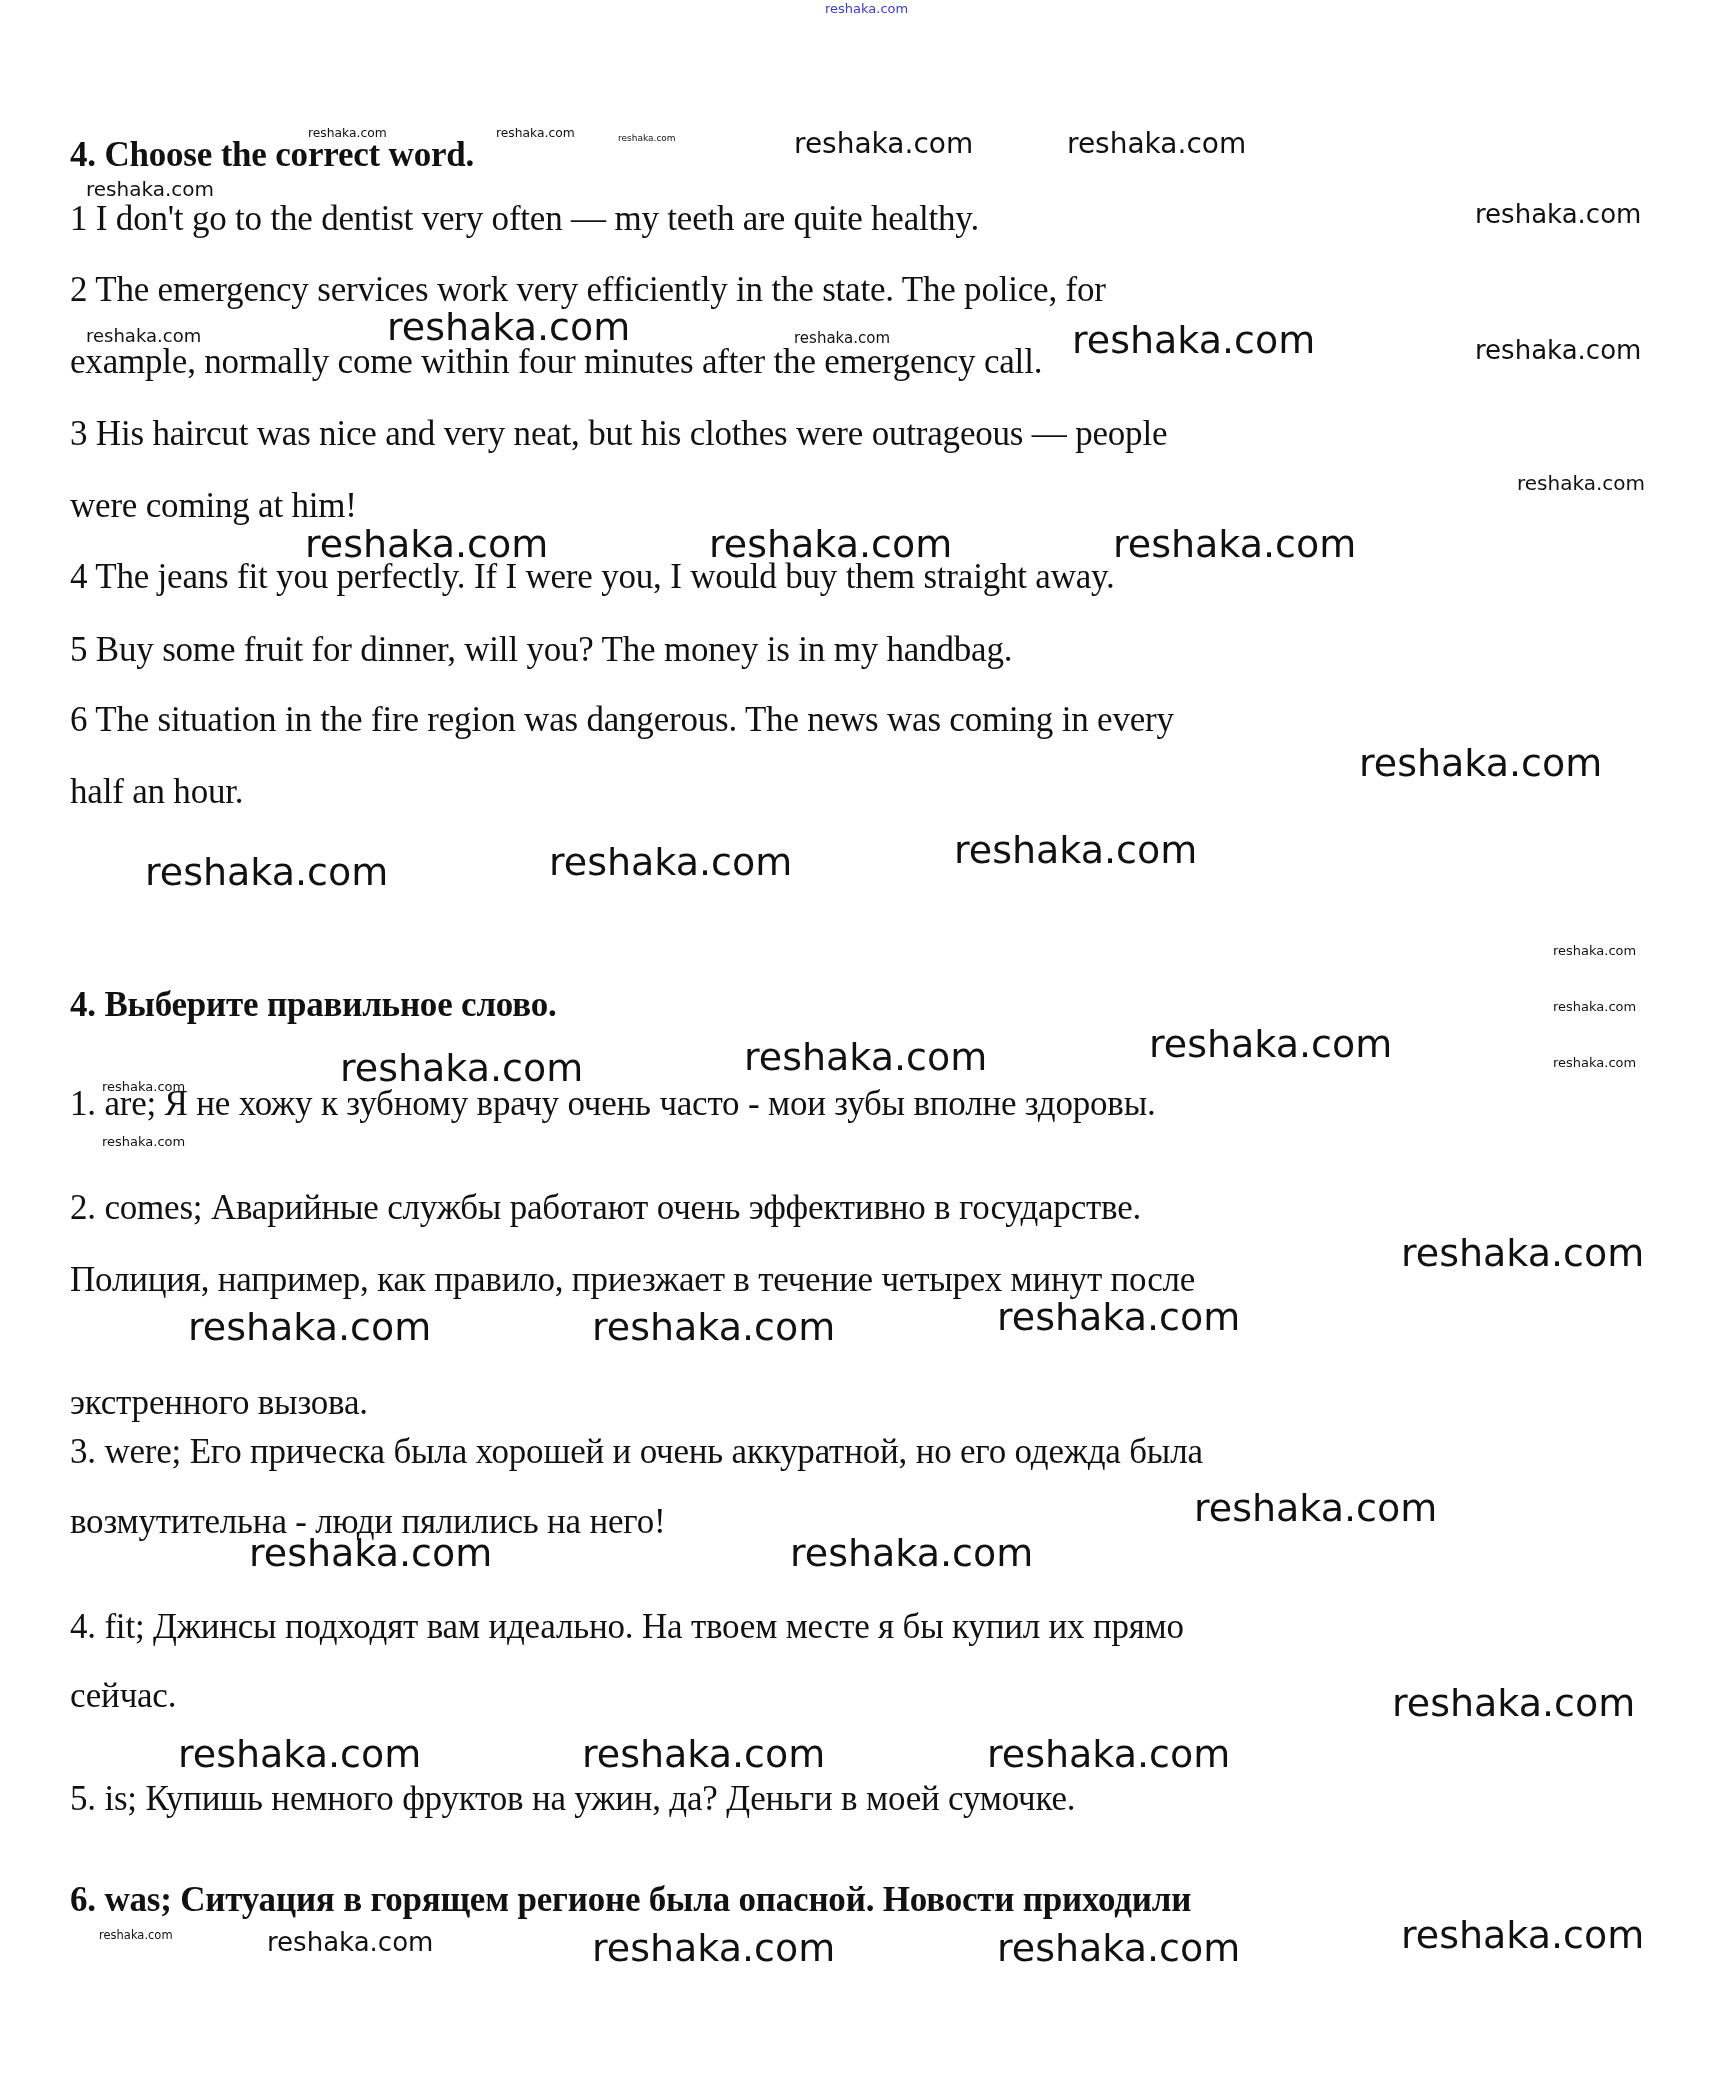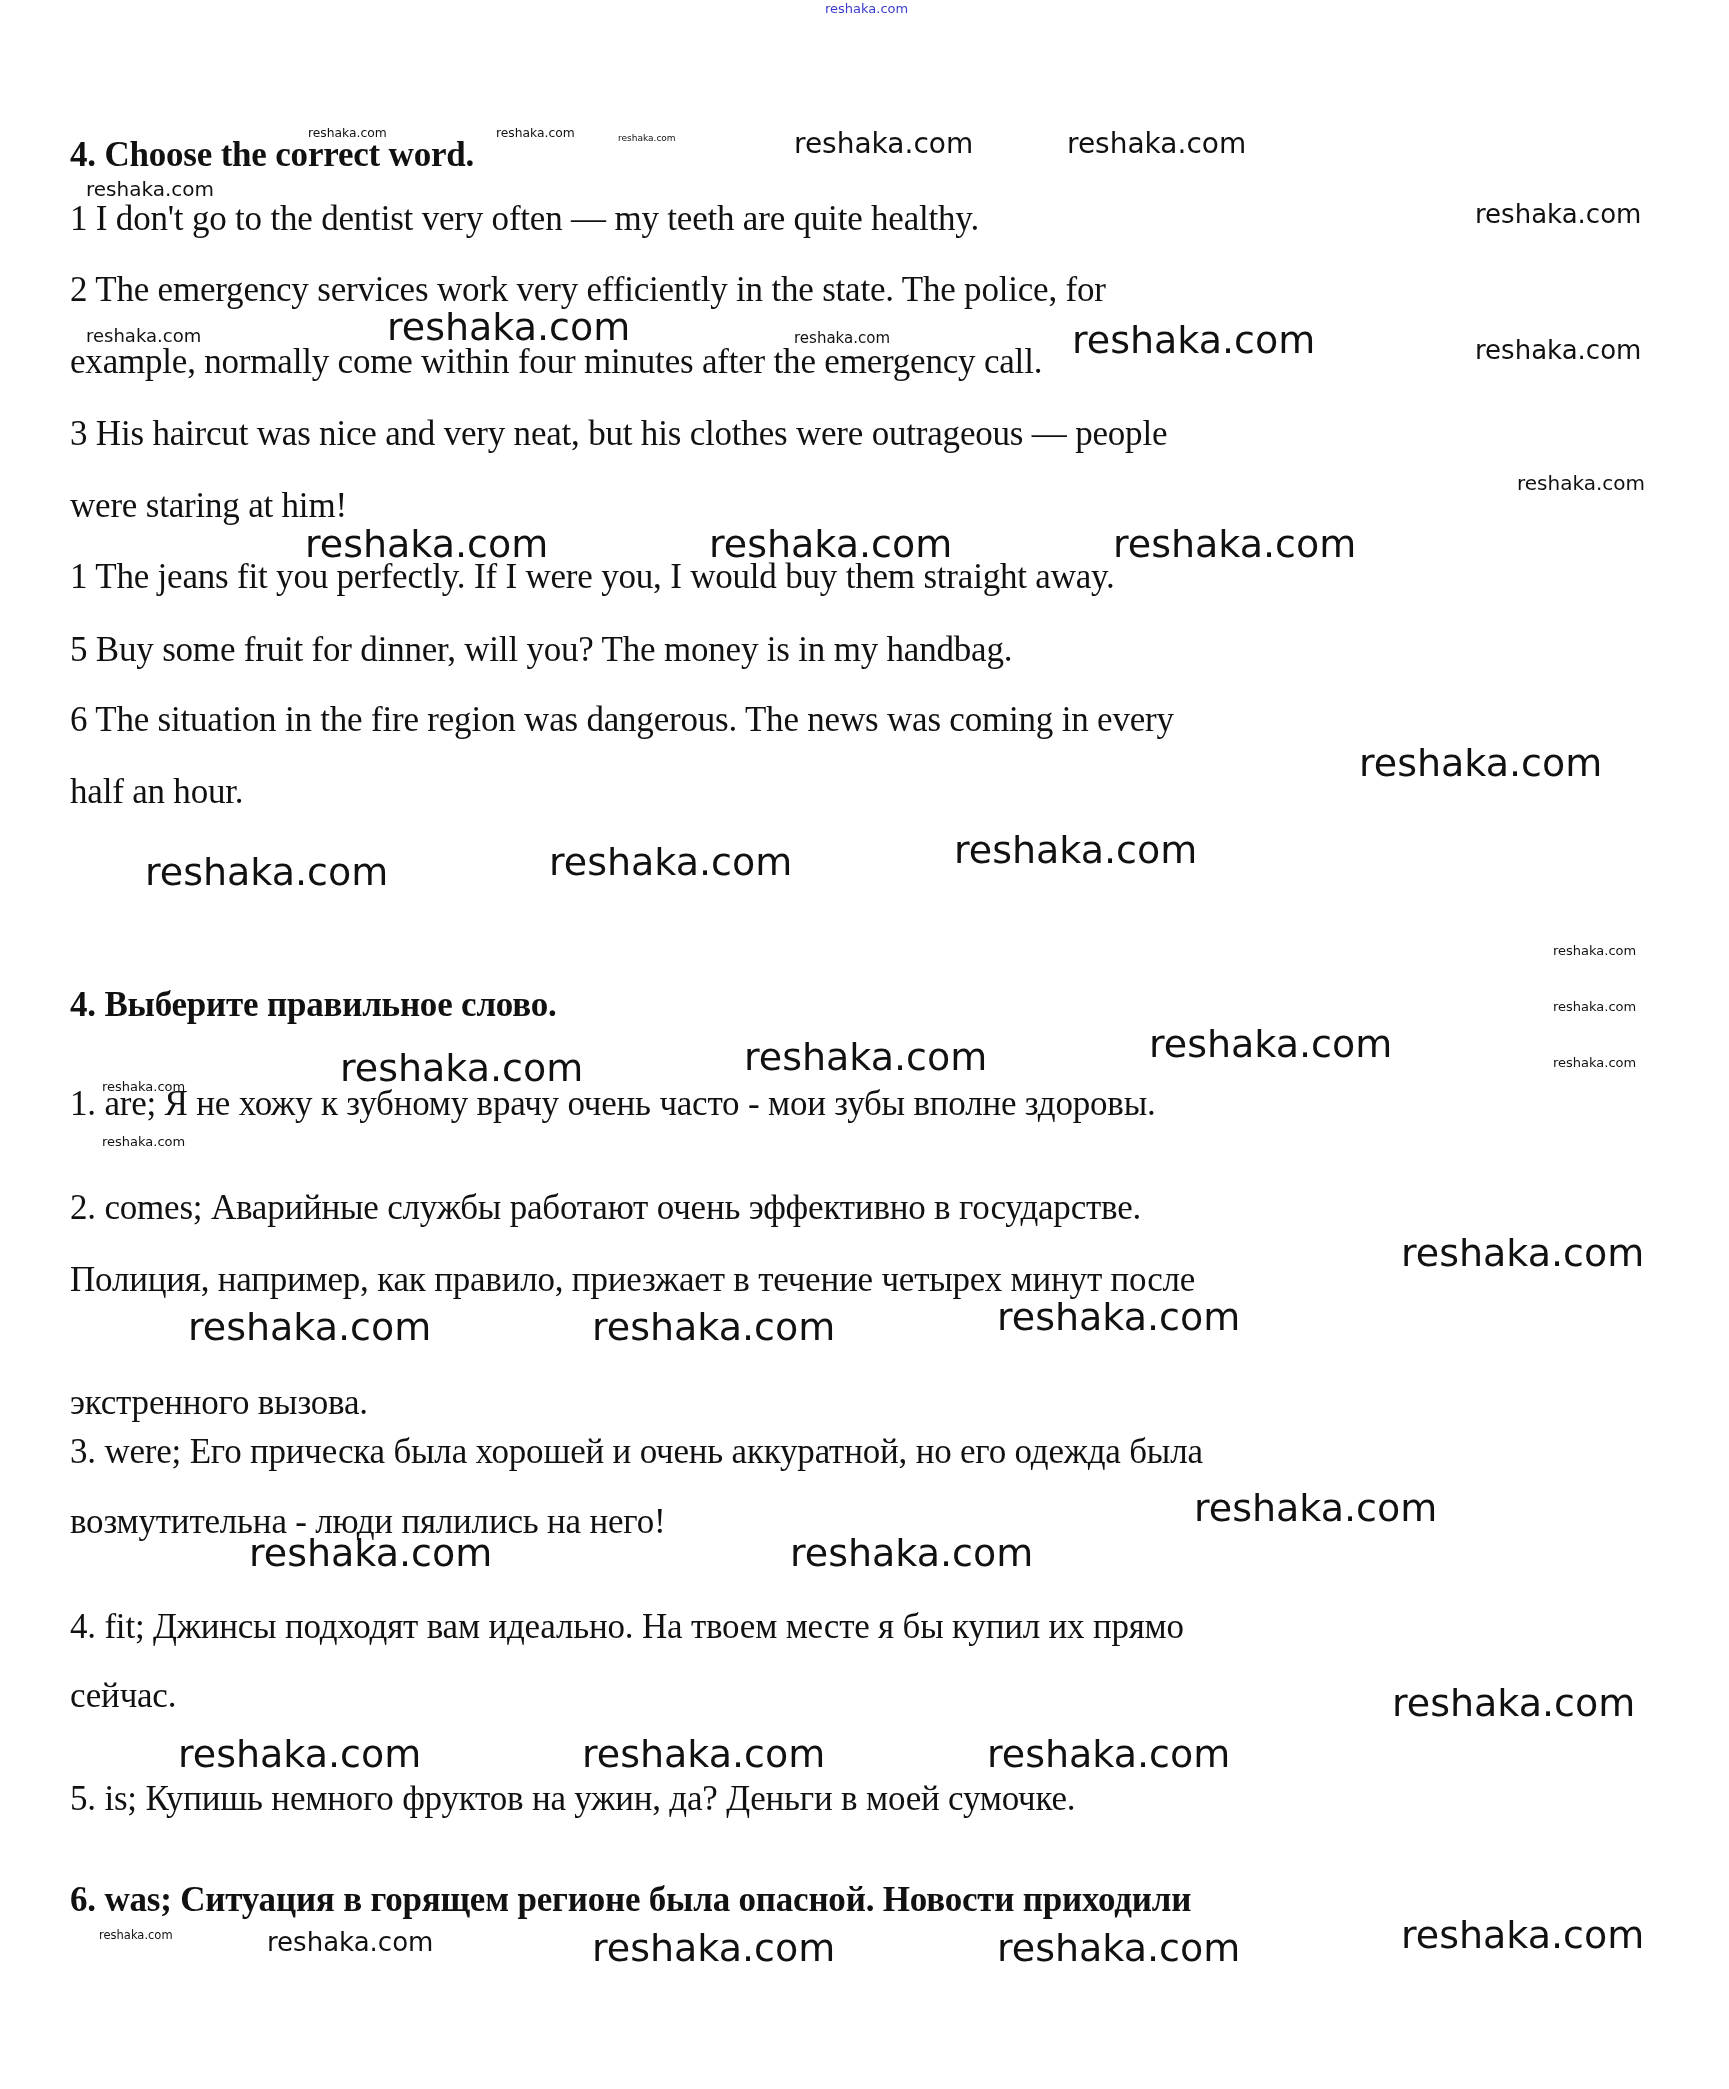--- a/index.html
+++ b/index.html
@@ -28,22 +28,22 @@
 
 <div class="page">
 
   <a class="toplink">reshaka.com</a>
 
   <div class="line title" style="top:137px;">4. Choose the correct word.</div>
   <div class="line" style="top:201px;">1 I don't go to the dentist very often — my teeth are quite healthy.</div>
   <div class="line" style="top:272px;">2 The emergency services work very efficiently in the state. The police, for</div>
   <div class="line" style="top:344px;">example, normally come within four minutes after the emergency call.</div>
   <div class="line" style="top:416px;">3 His haircut was nice and very neat, but his clothes were outrageous — people</div>
-  <div class="line" style="top:488px;">were staring at him!</div>
-  <div class="line" style="top:559px;">1 The jeans fit you perfectly. If I were you, I would buy them straight away.</div>
+  <div class="line" style="top:488px;">were coming at him!</div>
+  <div class="line" style="top:559px;">4 The jeans fit you perfectly. If I were you, I would buy them straight away.</div>
   <div class="line" style="top:632px;">5 Buy some fruit for dinner, will you? The money is in my handbag.</div>
   <div class="line" style="top:702px;">6 The situation in the fire region was dangerous. The news was coming in every</div>
   <div class="line" style="top:774px;">half an hour.</div>
 
   <div class="line title" style="top:987px;">4. Выберите правильное слово.</div>
   <div class="line" style="top:1086px;">1. are; Я не хожу к зубному врачу очень часто - мои зубы вполне здоровы.</div>
   <div class="line" style="top:1190px;">2. comes; Аварийные службы работают очень эффективно в государстве.</div>
   <div class="line" style="top:1262px;">Полиция, например, как правило, приезжает в течение четырех минут после</div>
   <div class="line" style="top:1385px;">экстренного вызова.</div>
   <div class="line" style="top:1434px;">3. were; Его прическа была хорошей и очень аккуратной, но его одежда была</div>

